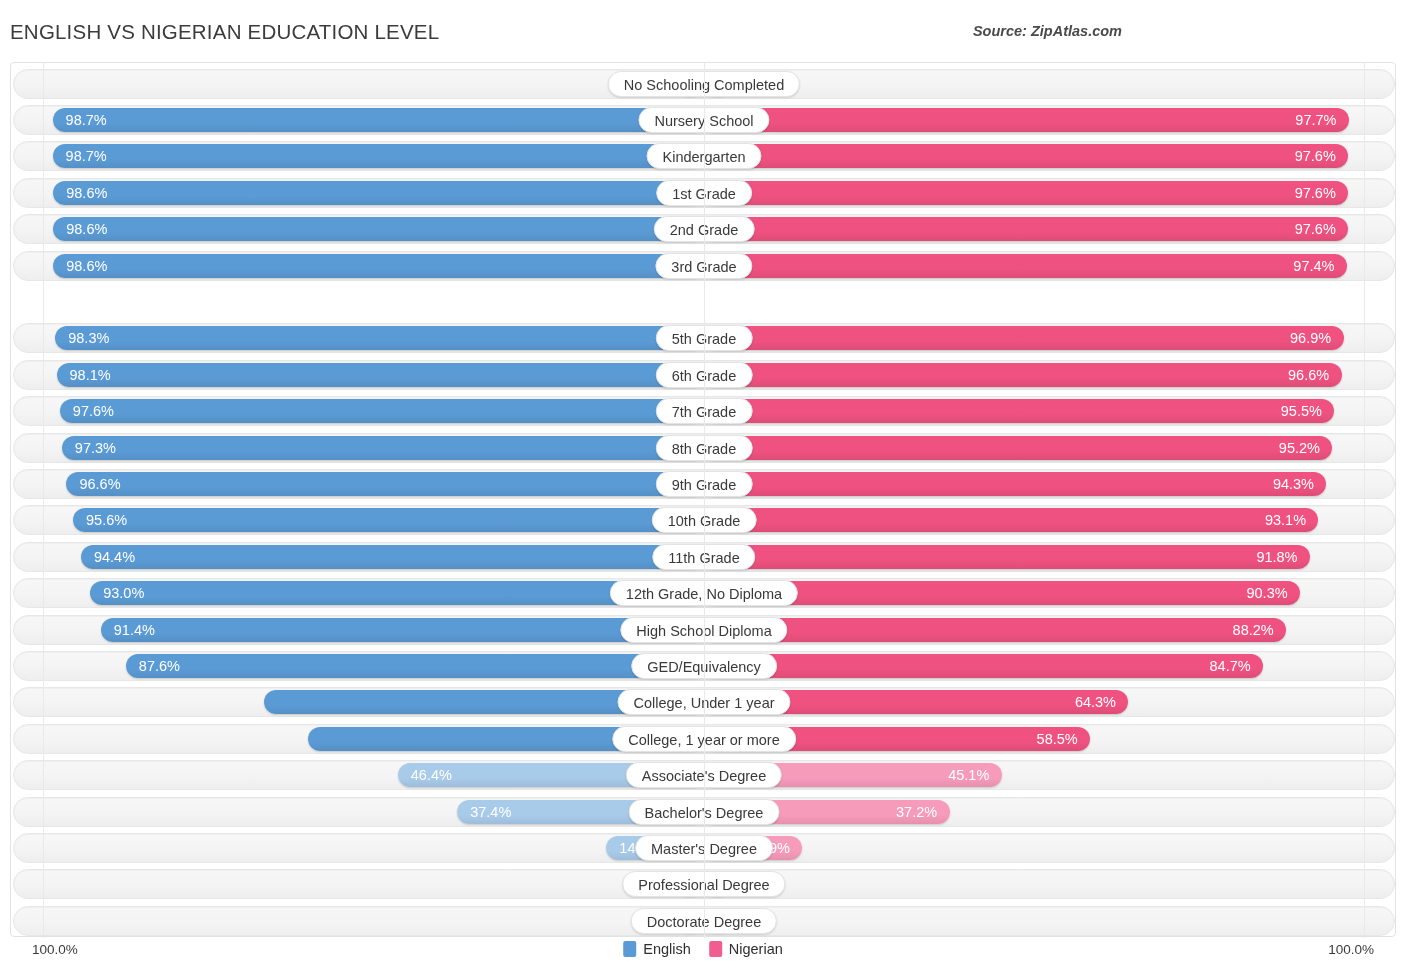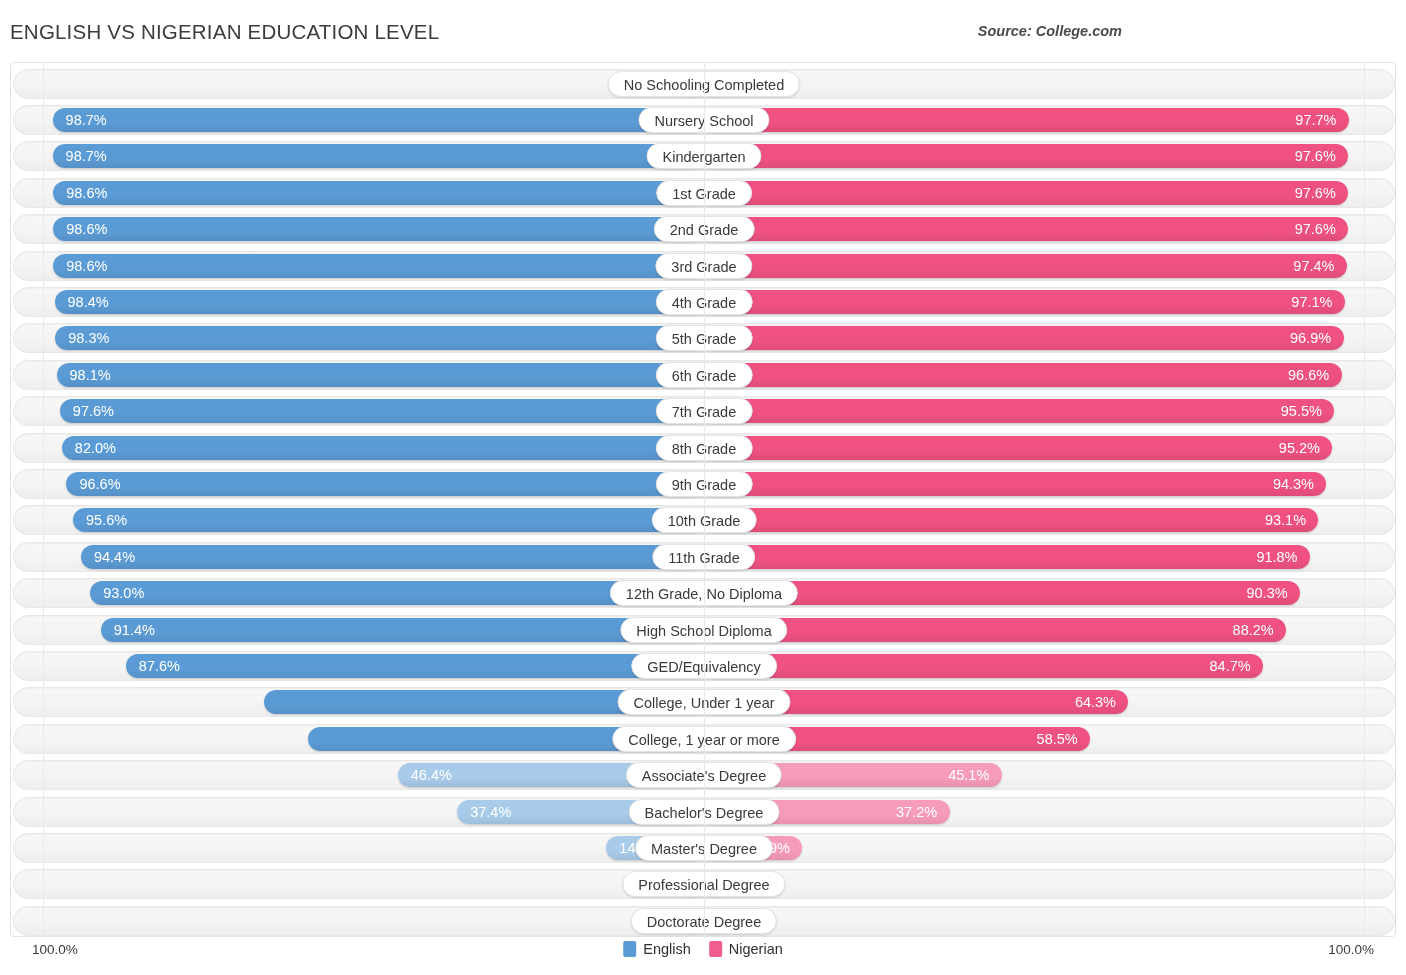--- a/index.html
+++ b/index.html
@@ -176,21 +176,21 @@
   .legend-text {
     font-size: 14.5px;
     color: #2f2f2f;
   }
 </style>
 </head>
 <body>
 
 <div id="header">
   <div id="page-title">ENGLISH VS NIGERIAN EDUCATION LEVEL</div>
-  <div id="source-label">Source: College.com</div>
+  <div id="source-label">Source: ZipAtlas.com</div>
 </div>
 
 <div id="chart-frame">
   <div id="rows">
       <div class="row" style="top: 5.5px;">
         <div class="track"></div>
         <div class="bar bar-left" title="No Schooling Completed — English 1.4%" style="width: 28px; background: linear-gradient(rgb(169, 203, 234) 0%, rgb(169, 203, 234) 62%, rgb(157, 189, 218) 100%);"></div>
         <div class="bar-val val-outside" style="right: 727px;">1.4%</div>
         <div class="bar bar-right" title="No Schooling Completed — Nigerian 2.3%" style="width: 28px; background: linear-gradient(rgb(247, 155, 187) 0%, rgb(247, 155, 187) 62%, rgb(230, 144, 174) 100%);"></div>
         <div class="bar-val val-outside" style="left: 727px;">2.3%</div>
@@ -229,28 +229,20 @@
         <div class="cat-pill">2nd Grade</div>
       </div>
       <div class="row" style="top: 187.5px;">
         <div class="track"></div>
         <div class="bar bar-left" title="3rd Grade — English 98.6%" style="width: 650.76px; background: linear-gradient(rgb(91, 155, 213) 0%, rgb(91, 155, 213) 62%, rgb(85, 144, 198) 100%);"></div>
         <div class="bar-val val-inside-left" style="left: 53.24px;">98.6%</div>
         <div class="bar bar-right" title="3rd Grade — Nigerian 97.4%" style="width: 642.84px; background: linear-gradient(rgb(239, 82, 128) 0%, rgb(239, 82, 128) 62%, rgb(222, 76, 119) 100%);"></div>
         <div class="bar-val val-inside-right" style="left: 1280.34px;">97.4%</div>
         <div class="cat-pill">3rd Grade</div>
       </div>
-      <div class="row" style="top: 223.9px;">
-        <div class="track"></div>
-        <div class="bar bar-left" title="4th Grade — English 98.4%" style="width: 649.44px; background: linear-gradient(rgb(91, 155, 213) 0%, rgb(91, 155, 213) 62%, rgb(85, 144, 198) 100%);"></div>
-        <div class="bar-val val-inside-left" style="left: 54.56px;">98.4%</div>
-        <div class="bar bar-right" title="4th Grade — Nigerian 97.1%" style="width: 640.86px; background: linear-gradient(rgb(239, 82, 128) 0%, rgb(239, 82, 128) 62%, rgb(222, 76, 119) 100%);"></div>
-        <div class="bar-val val-inside-right" style="left: 1278.36px;">97.1%</div>
-        <div class="cat-pill">4th Grade</div>
-      </div>
       <div class="row" style="top: 260.3px;">
         <div class="track"></div>
         <div class="bar bar-left" title="5th Grade — English 98.3%" style="width: 648.78px; background: linear-gradient(rgb(91, 155, 213) 0%, rgb(91, 155, 213) 62%, rgb(85, 144, 198) 100%);"></div>
         <div class="bar-val val-inside-left" style="left: 55.22px;">98.3%</div>
         <div class="bar bar-right" title="5th Grade — Nigerian 96.9%" style="width: 639.54px; background: linear-gradient(rgb(239, 82, 128) 0%, rgb(239, 82, 128) 62%, rgb(222, 76, 119) 100%);"></div>
         <div class="bar-val val-inside-right" style="left: 1277.04px;">96.9%</div>
         <div class="cat-pill">5th Grade</div>
       </div>
       <div class="row" style="top: 296.7px;">
         <div class="track"></div>
@@ -264,21 +256,21 @@
         <div class="track"></div>
         <div class="bar bar-left" title="7th Grade — English 97.6%" style="width: 644.16px; background: linear-gradient(rgb(91, 155, 213) 0%, rgb(91, 155, 213) 62%, rgb(85, 144, 198) 100%);"></div>
         <div class="bar-val val-inside-left" style="left: 59.84px;">97.6%</div>
         <div class="bar bar-right" title="7th Grade — Nigerian 95.5%" style="width: 630.3px; background: linear-gradient(rgb(239, 82, 128) 0%, rgb(239, 82, 128) 62%, rgb(222, 76, 119) 100%);"></div>
         <div class="bar-val val-inside-right" style="left: 1267.8px; text-align: right;">95.5%</div>
         <div class="cat-pill">7th Grade</div>
       </div>
       <div class="row" style="top: 369.5px;">
         <div class="track"></div>
         <div class="bar bar-left" title="8th Grade — English 97.3%" style="width: 642.18px; background: linear-gradient(rgb(91, 155, 213) 0%, rgb(91, 155, 213) 62%, rgb(85, 144, 198) 100%);"></div>
-        <div class="bar-val val-inside-left" style="left: 61.82px;">82.0%</div>
+        <div class="bar-val val-inside-left" style="left: 61.82px;">97.3%</div>
         <div class="bar bar-right" title="8th Grade — Nigerian 95.2%" style="width: 628.32px; background: linear-gradient(rgb(239, 82, 128) 0%, rgb(239, 82, 128) 62%, rgb(222, 76, 119) 100%);"></div>
         <div class="bar-val val-inside-right" style="left: 1265.82px;">95.2%</div>
         <div class="cat-pill">8th Grade</div>
       </div>
       <div class="row" style="top: 405.9px;">
         <div class="track"></div>
         <div class="bar bar-left" title="9th Grade — English 96.6%" style="width: 637.56px; background: linear-gradient(rgb(91, 155, 213) 0%, rgb(91, 155, 213) 62%, rgb(85, 144, 198) 100%);"></div>
         <div class="bar-val val-inside-left" style="left: 66.44px;">96.6%</div>
         <div class="bar bar-right" title="9th Grade — Nigerian 94.3%" style="width: 622.38px; background: linear-gradient(rgb(239, 82, 128) 0%, rgb(239, 82, 128) 62%, rgb(222, 76, 119) 100%);"></div>
         <div class="bar-val val-inside-right" style="left: 1259.88px;">94.3%</div>

